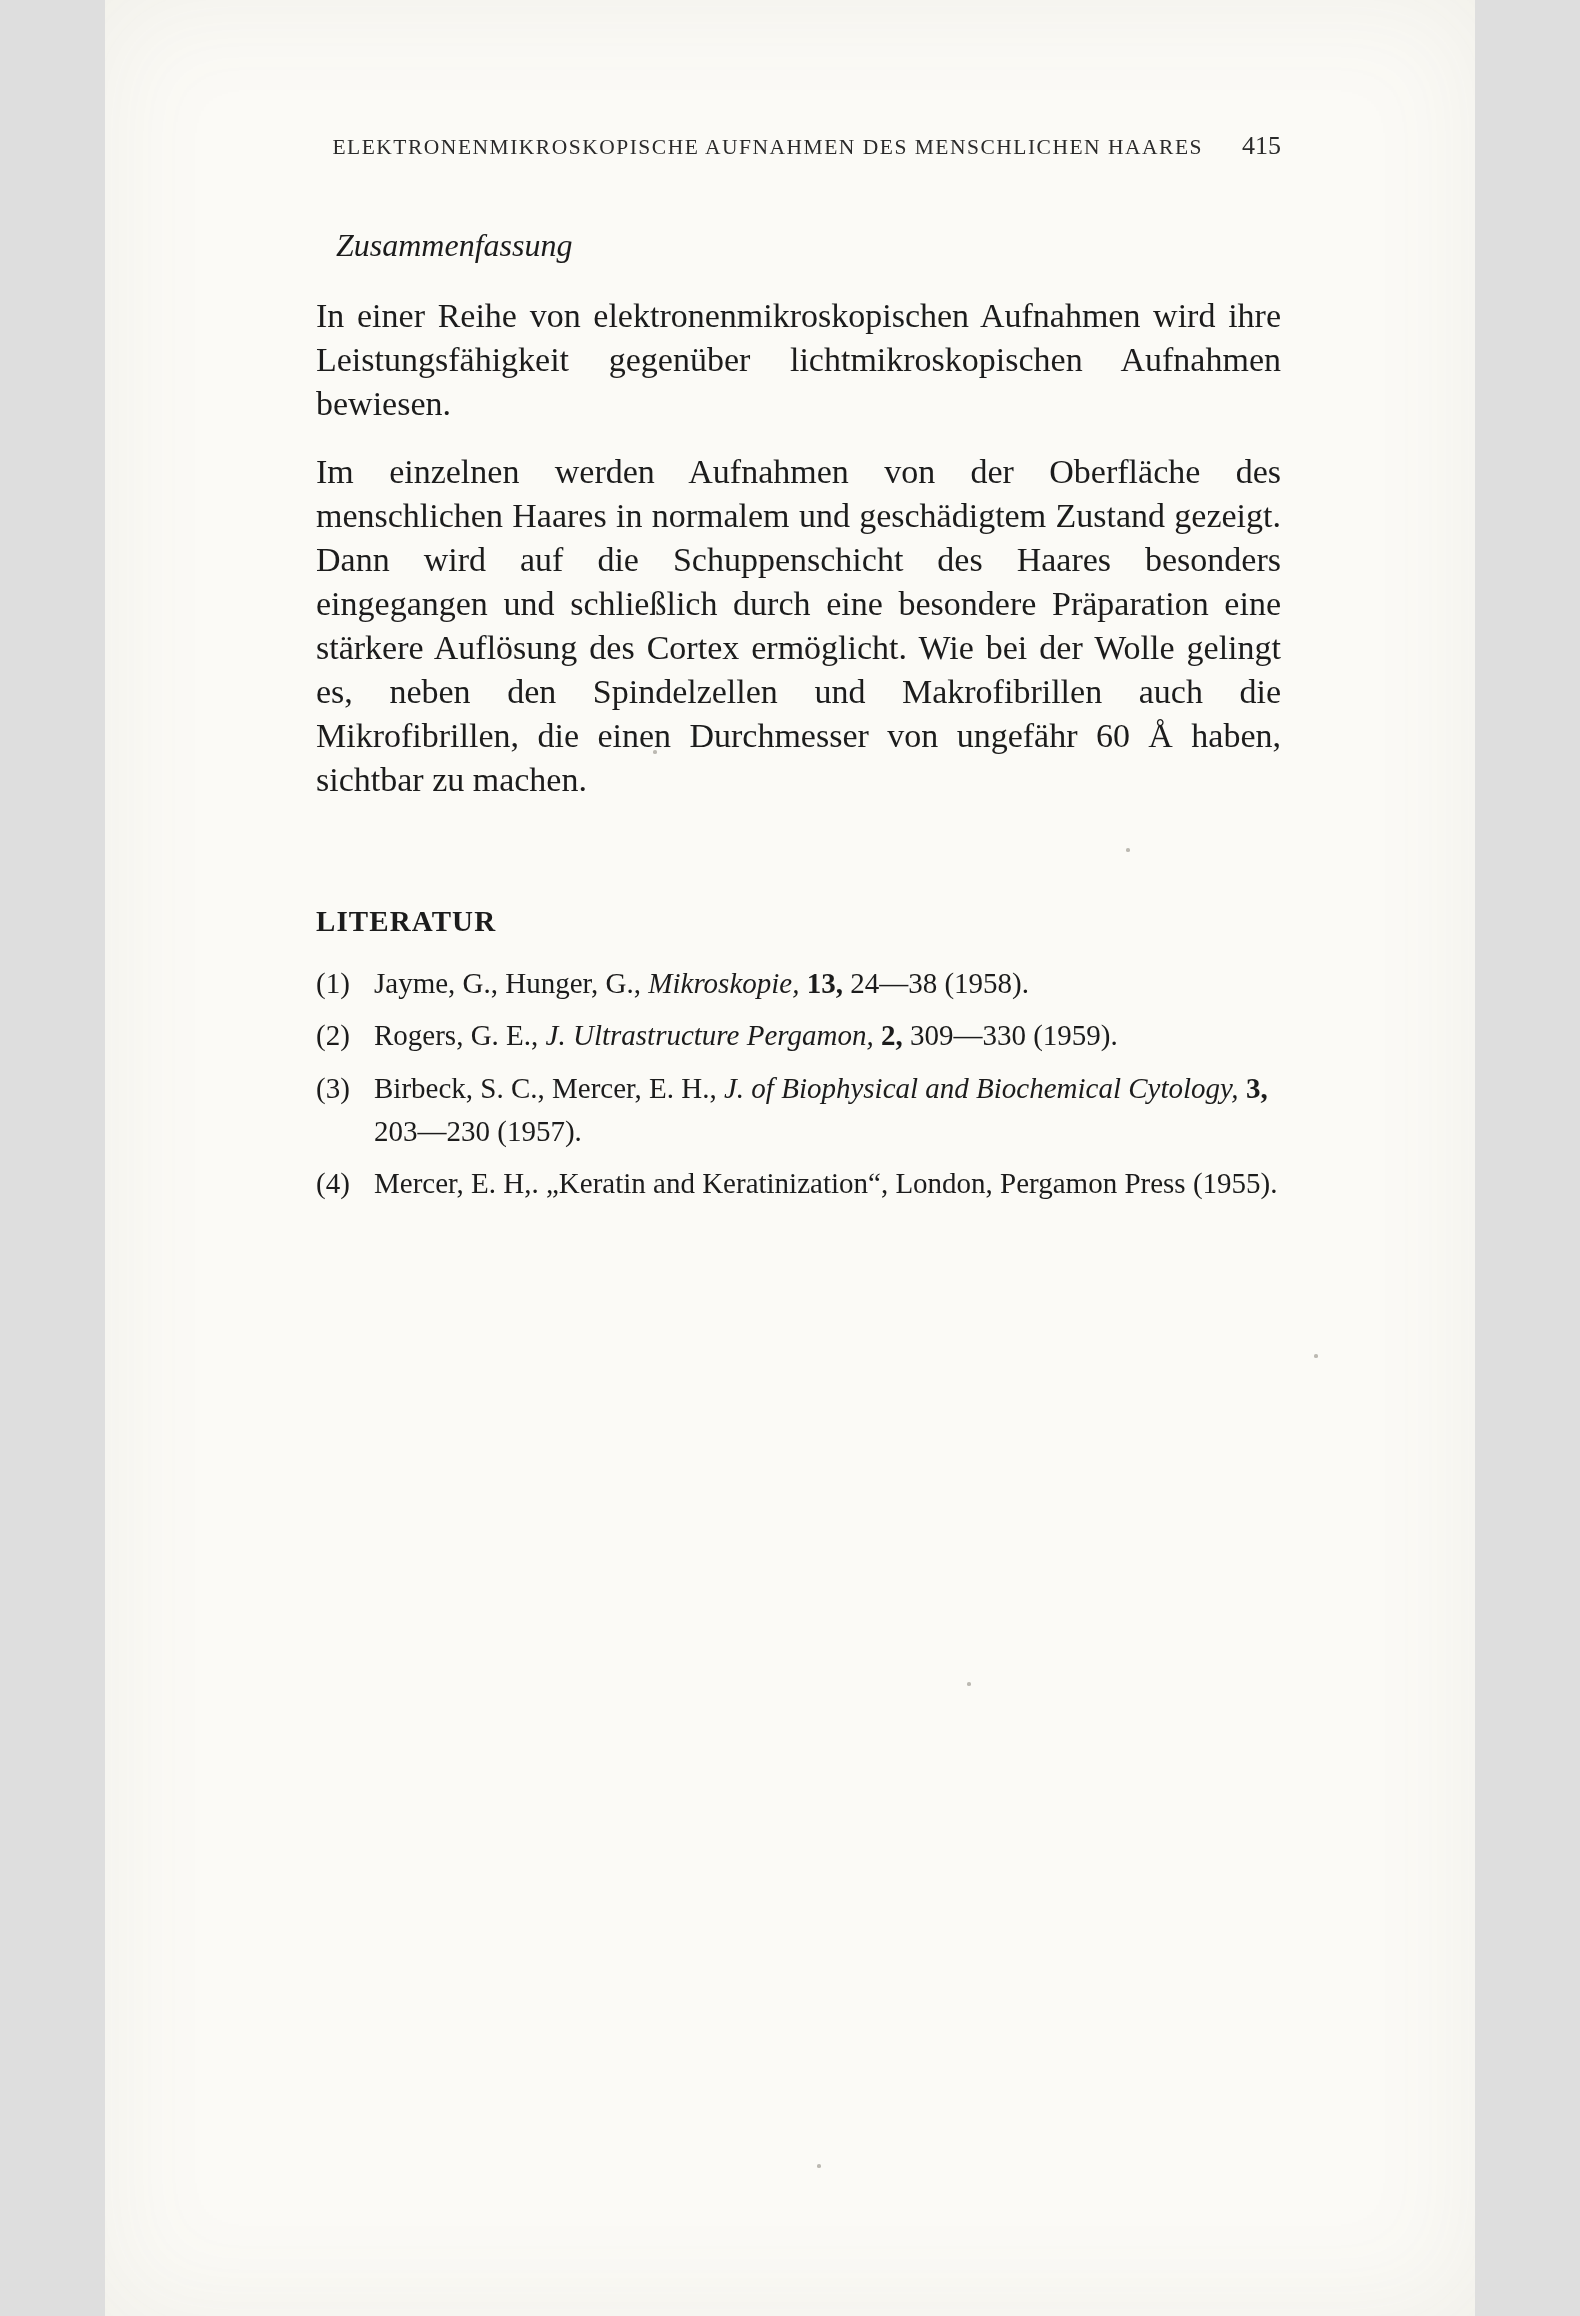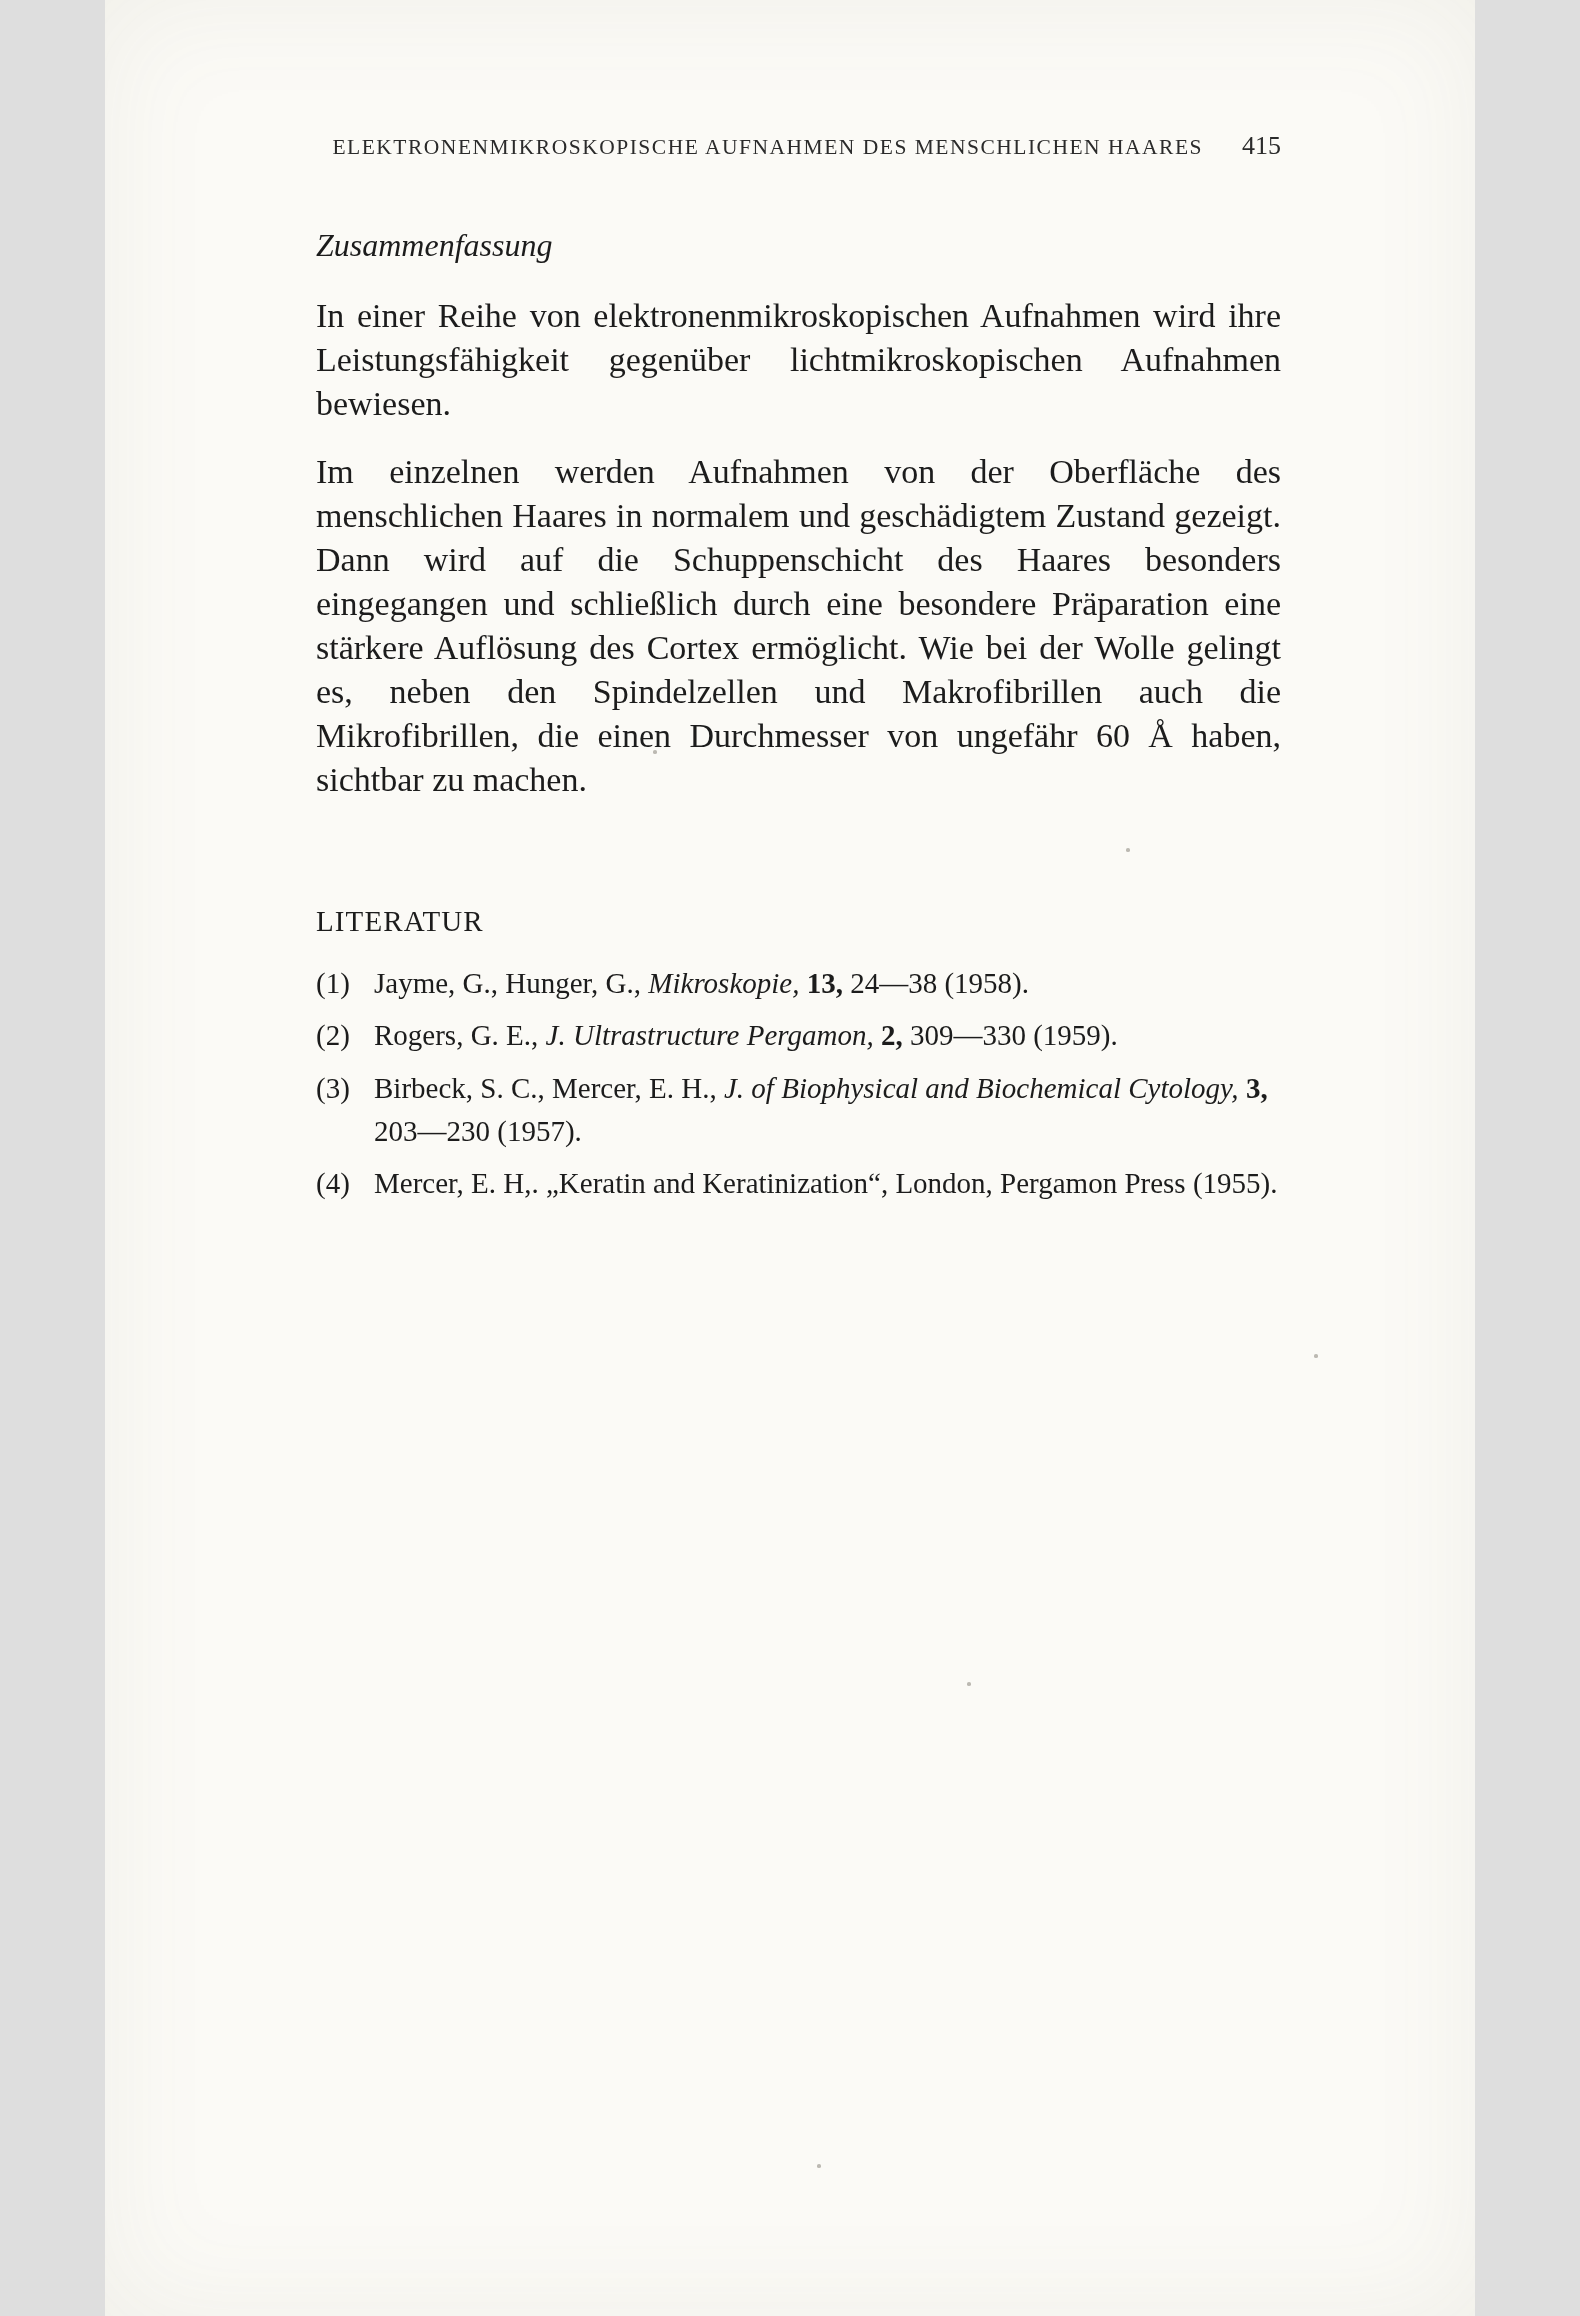--- a/index.html
+++ b/index.html
@@ -33,33 +33,34 @@
     letter-spacing: 0;
     margin-left: 22.5px;
     text-align: center;
   }
   .section-title {
     margin-top: 66px;
     font-style: italic;
     font-weight: normal;
     font-size: 32px;
     color: #1c1c1c;
+    margin-left: 20px;
   }
   .body-par {
     margin-top: 30px;
     font-size: 34px;
     line-height: 44px;
     text-align: justify;
     color: #1c1c1c;
   }
   .body-par + .body-par { margin-top: 24px; }
   .lit-heading {
     margin-top: 103px;
     font-size: 29px;
-    font-weight: normal;
+    font-weight: bold;
     letter-spacing: 1.1px;
     color: #1c1c1c;
   }
   .refs {
     list-style: none;
     margin-top: 24px;
     font-size: 29px;
     line-height: 43px;
     color: #1c1c1c;
   }

